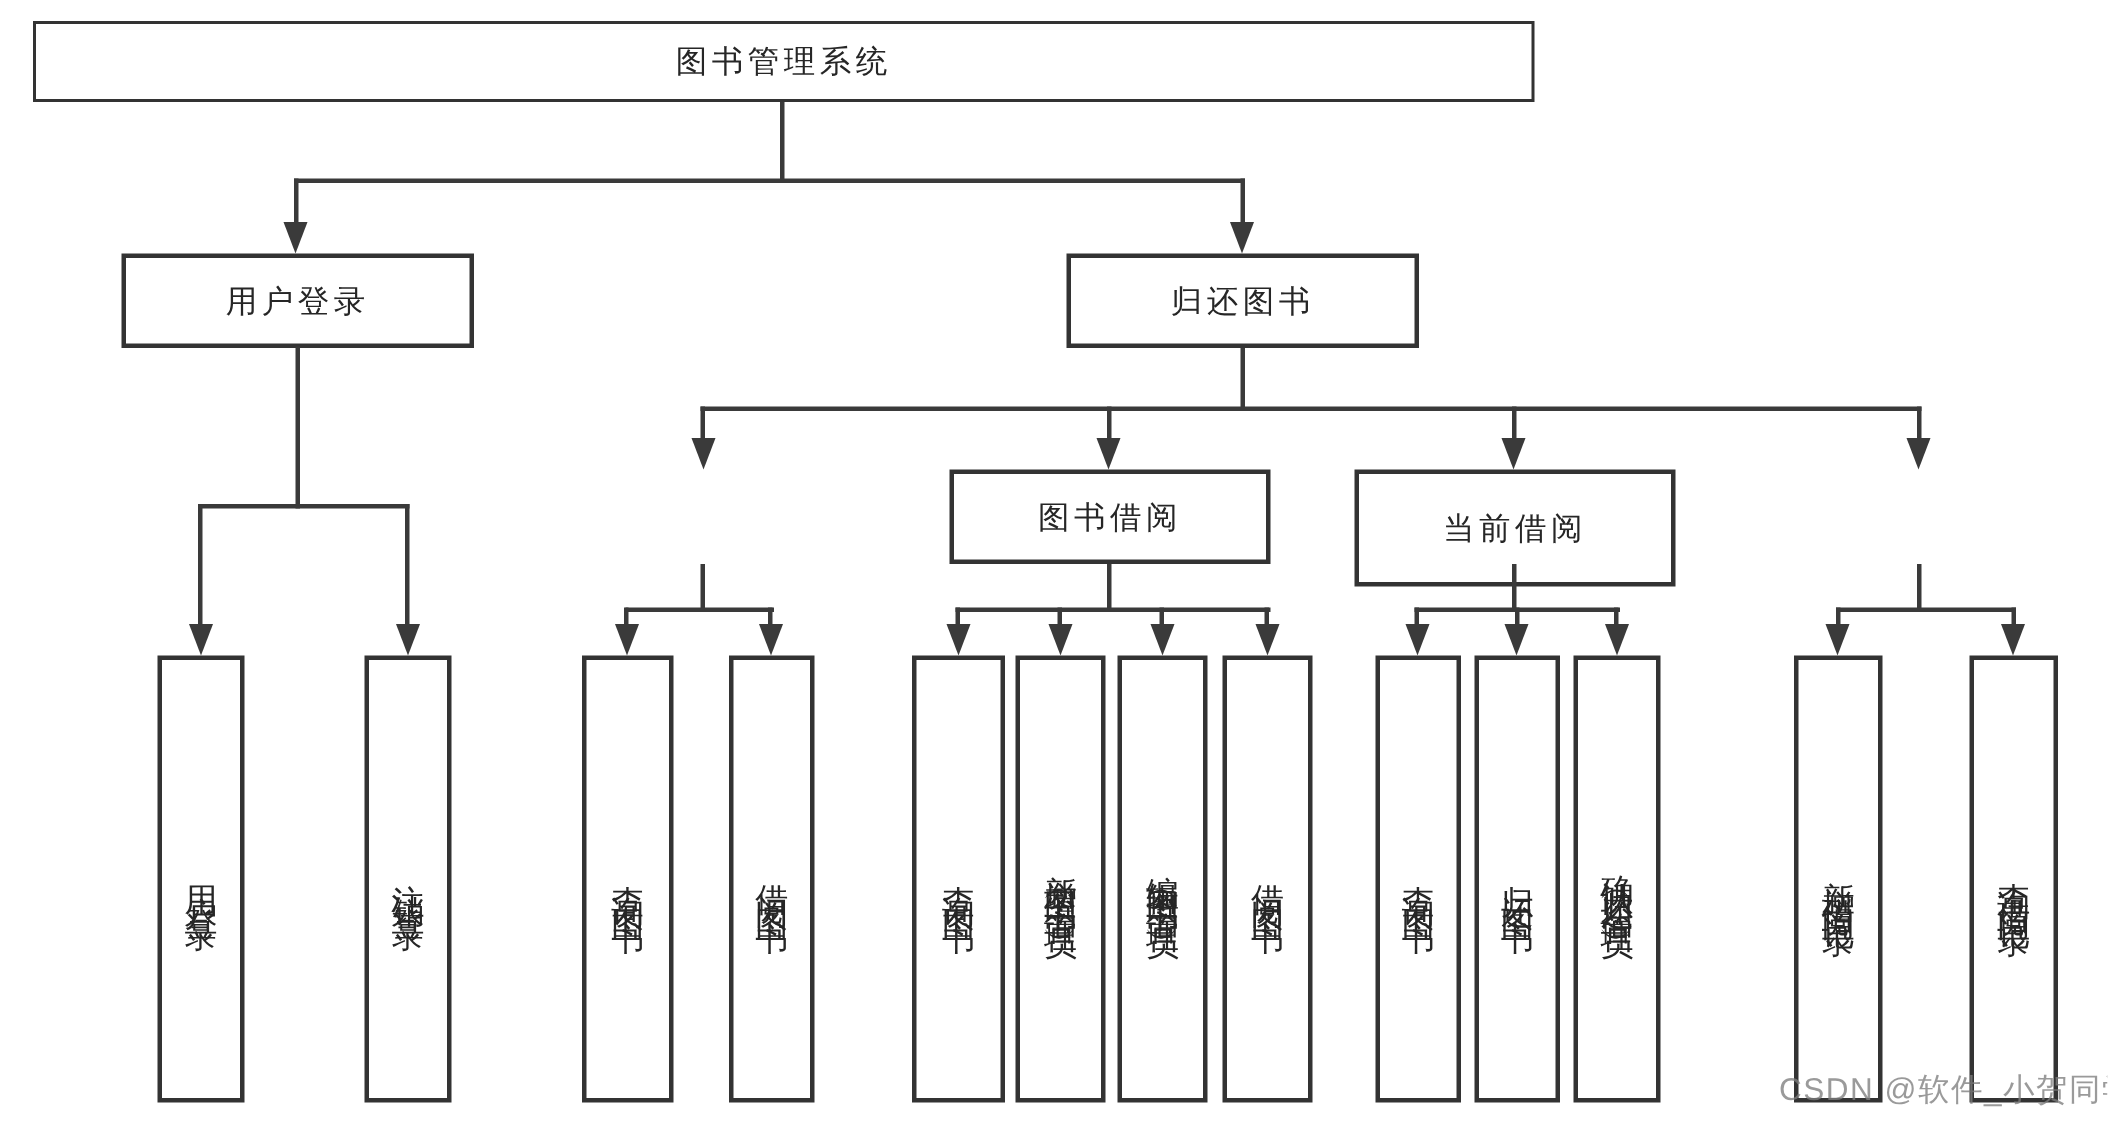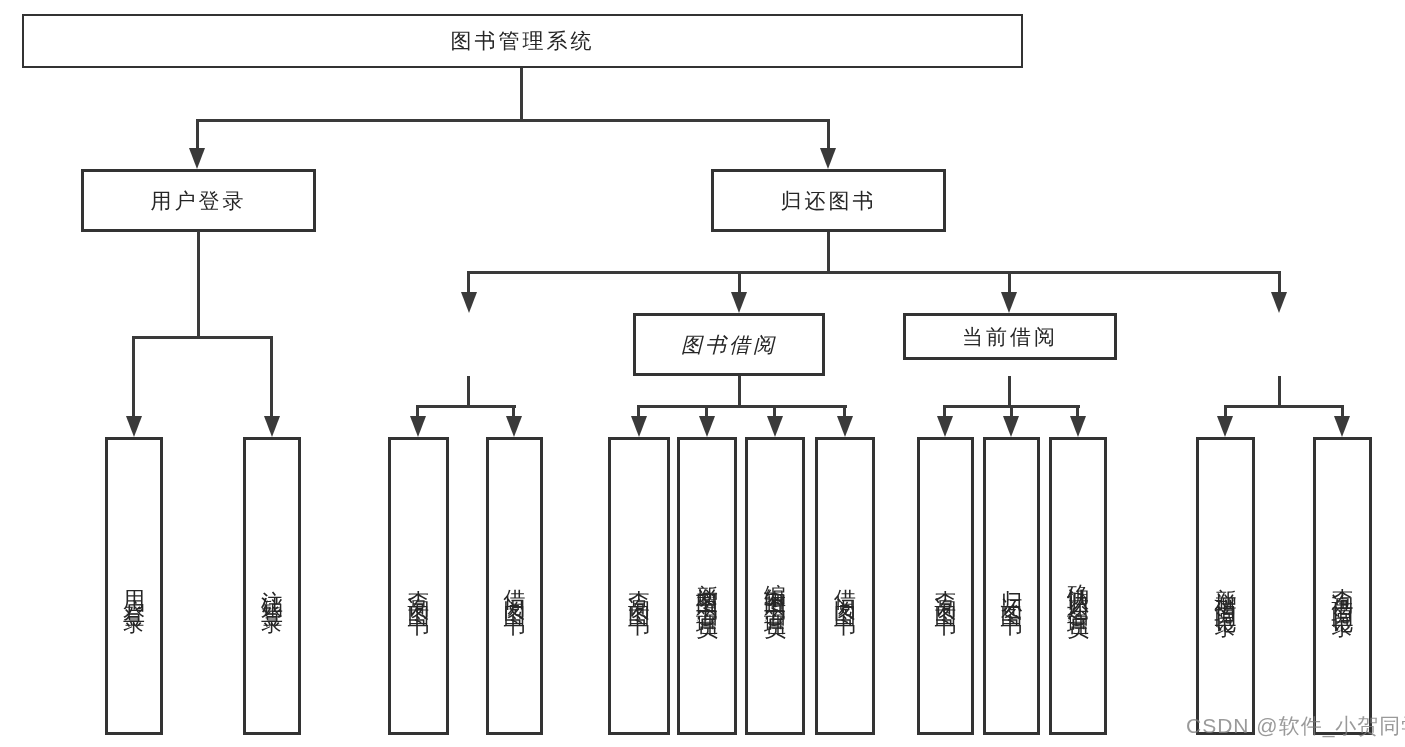--- a/index.html
+++ b/index.html
@@ -7,22 +7,22 @@
   #canvas{position:relative;width:1405px;height:747px;background:#ffffff;overflow:hidden;}
 
   
   .box{position:absolute;box-sizing:border-box;border:3px solid #333333;background:#ffffff;
        display:flex;align-items:center;justify-content:center;color:#262626;
        font-size:21px;letter-spacing:3px;white-space:nowrap;}
   #nd-root{left:22px;top:14px;width:1001px;height:54px;border-width:2px;}
   #nd-user-login{left:81px;top:169px;width:235px;height:63px;}
   #nd-book-mgmt{left:711px;top:169px;width:235px;height:63px;}
   #nd-new-book-rec{left:362px;top:313px;width:215px;height:63px;}
-  #nd-book-borrow{left:633px;top:313px;width:192px;height:63px;font-style:italic;}
-  #nd-current-borrow{left:903px;top:313px;width:214px;height:47px;}
+  #nd-book-borrow{left:633px;top:313px;width:214px;height:63px;}
+  #nd-current-borrow{left:903px;top:313px;width:214px;height:78px;}
   #nd-borrow-record{left:1172px;top:313px;width:215px;height:63px;}
 
   
   .leaf{top:437px;height:298px;writing-mode:vertical-rl;font-size:22px;letter-spacing:8px;
         line-height:1;padding-top:4px;}
   #lf-user-login{left:105px;width:58px;}
   #lf-logout{left:243px;width:58px;}
   #lf-query-book-1{left:388px;width:61px;}
   #lf-borrow-book-1{left:486px;width:57px;}
   #lf-query-book-2{left:608px;width:62px;}

